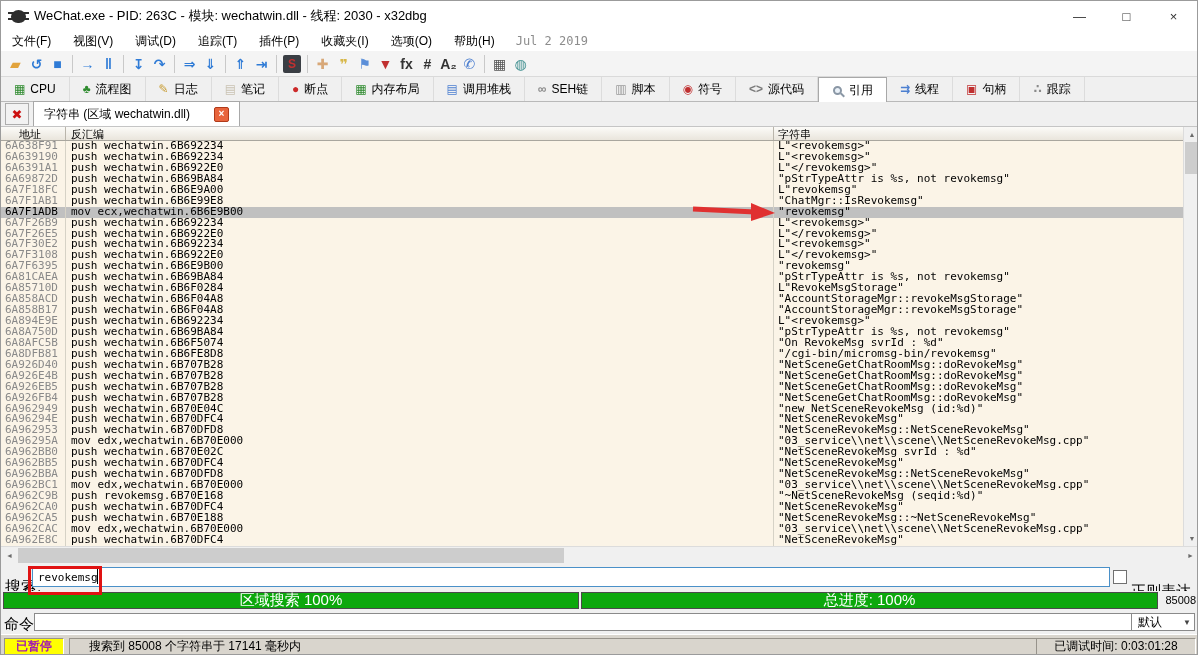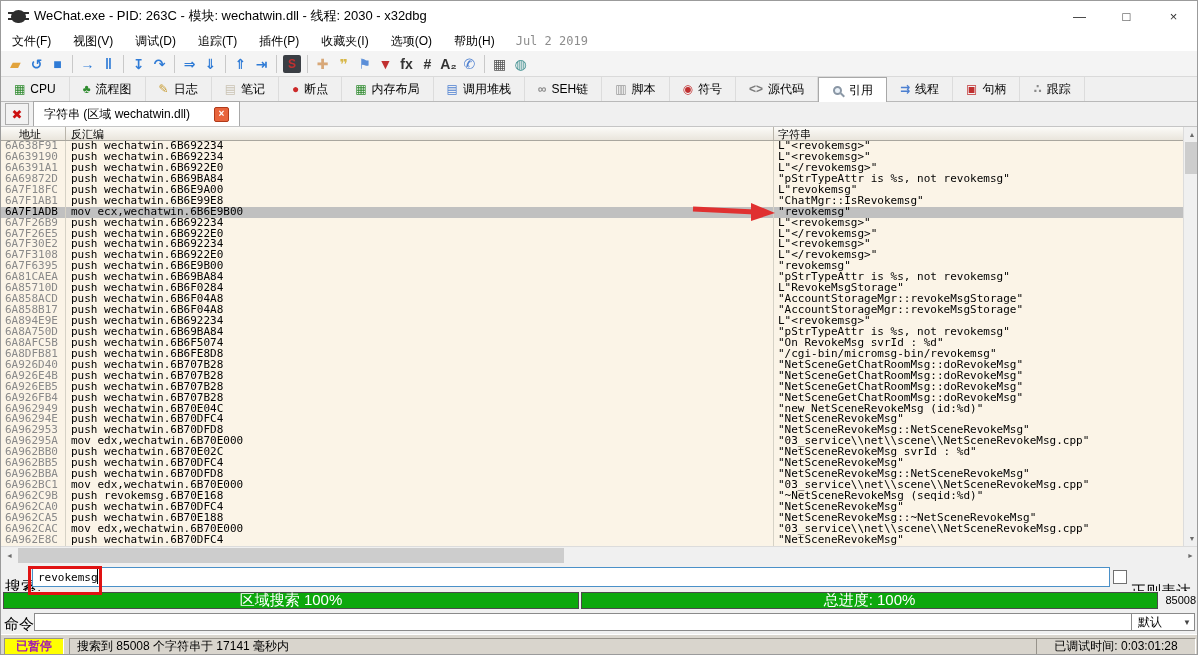--- a/index.html
+++ b/index.html
@@ -79,21 +79,21 @@
   .command-row{position:absolute;left:0;top:610px;width:100%;height:23px;background:#F0F0F0;}
   .cmd-label{position:absolute;left:3px;top:4px;font-size:15px;}
   .cmd-input{position:absolute;left:33px;top:2px;width:1089px;height:16px;border:1px solid #8A8A8A;background:#FFF;font-size:11px;padding:0 4px;outline:none;}
   .cmd-combo{position:absolute;left:1130px;top:2px;width:64px;height:18px;border:1px solid #8A8A8A;background:#FFF;display:flex;align-items:center;font-size:12px;box-sizing:border-box;}
   .cmd-combo .txt{flex:1;padding-left:6px;}
   .cmd-combo .arr{width:14px;font-size:8px;color:#444;text-align:center;}
   
   .statusbar{position:absolute;left:0;top:633px;width:100%;height:22px;background:#D9D5CD;border-top:1px solid #FFF;box-sizing:border-box;}
   .sb-box{position:absolute;top:3px;height:15px;border:1px solid;border-color:#97938B #FFF #FFF #97938B;font-size:12px;display:flex;align-items:center;box-sizing:content-box;}
   .sb-state{left:3px;width:58px;background:#FFFF00;color:#a21caf;font-weight:bold;justify-content:center;}
-  .sb-msg{left:68px;width:960px;padding-left:7px;background:#D9D5CD;}
+  .sb-msg{left:68px;width:960px;padding-left:19px;background:#D9D5CD;}
   .sb-time{left:1035px;width:158px;background:#D9D5CD;justify-content:center;}
 </style>
 </head>
 <body>
 
 <div class="window">
 
   <div class="titlebar">
     <span class="bug"></span>
     <span class="title-text">WeChat.exe - PID: 263C - 模块: wechatwin.dll - 线程: 2030 - x32dbg</span>

